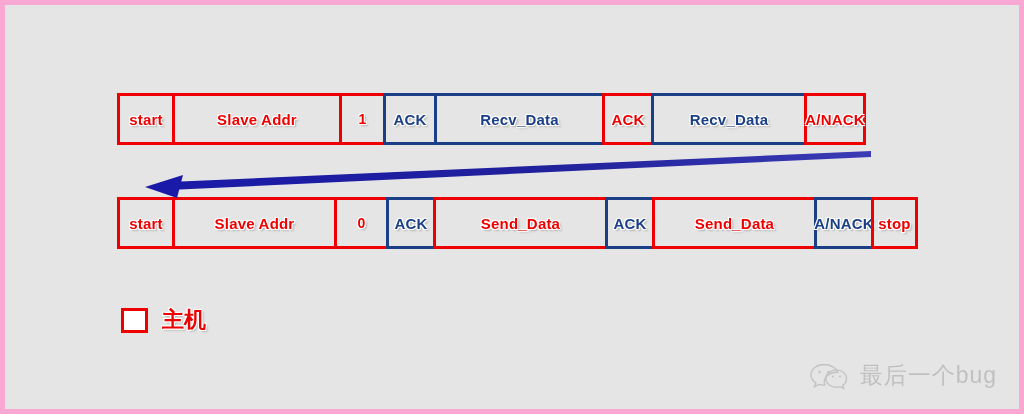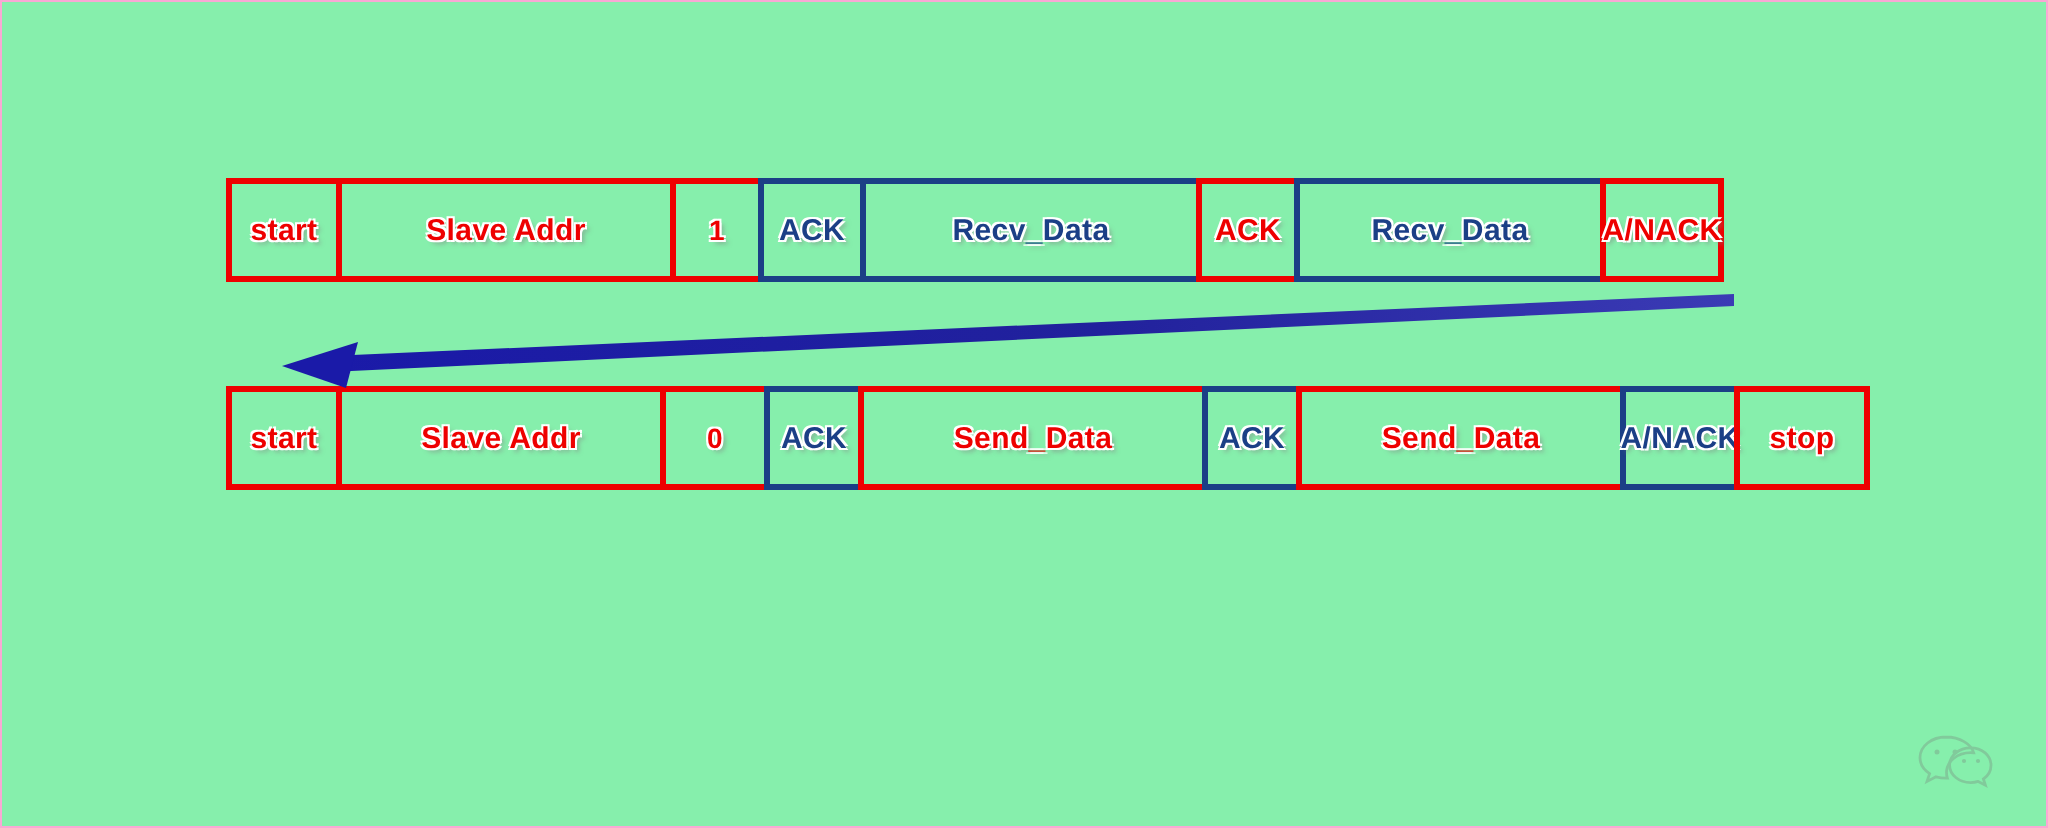--- a/index.html
+++ b/index.html
@@ -7,22 +7,22 @@
     padding: 0;
     background: #ffffff;
   }
   body {
     font-family: "Liberation Sans", sans-serif;
   }
   #page {
     position: relative;
     width: 1024px;
     height: 414px;
-    background: #86efac;
-    border: 1px solid #f9a8d4;
+    background: #e5e5e5;
+    border: 5px solid #f9a8d4;
     box-sizing: border-box;
     overflow: hidden;
   }
 
   
   .frame-row {
     position: absolute;
     display: flex;
     height: 52px;
     box-sizing: border-box;
@@ -175,44 +175,49 @@
       </div>
       <div class="cell slave" style="width: 50px;">
         <span class="label">ACK</span>
       </div>
       <div class="cell master" style="width: 165px;">
         <span class="label">Send_Data</span>
       </div>
       <div class="cell slave" style="width: 60px;">
         <span class="label">A/NACK</span>
       </div>
-      <div class="cell master" style="width: 68px;">
+      <div class="cell master" style="width: 47px;">
         <span class="label">stop</span>
       </div>
     </div>
 
   <svg id="flow-arrow" viewBox="0 0 1024 414" xmlns="http://www.w3.org/2000/svg">
     <defs>
       <linearGradient id="arrowGrad" x1="0" y1="0" x2="1" y2="0">
         <stop offset="0%" stop-color="#1a1aa8"></stop>
         <stop offset="55%" stop-color="#21219c"></stop>
         <stop offset="100%" stop-color="#3b3bb5"></stop>
       </linearGradient>
     </defs>
     <polygon id="arrow-shaft" fill="url(#arrowGrad)" points="866,146 866,152 164,185 164,177"></polygon>
     <polygon id="arrow-head" fill="#1a1aa8" points="140,182 178,170 172,193"></polygon>
   </svg>
 
   <div id="legend">
+    <div class="legend-row">
+      <span class="legend-swatch master"></span>
+      <span class="legend-label master">主机</span>
+    </div>
   </div>
 
   <div id="watermark">
     <svg width="44" height="30" viewBox="0 0 44 30">
       <path d="M16 3.5C8.8 3.5 3 8.1 3 13.8c0 3.2 1.9 6.1 4.8 8l-1.3 3.9 4.5-2.3c1.6.45 3.3.7 5 .7h.7c-.3-.9-.45-1.85-.45-2.8 0-5.5 5.4-10 12.1-10 .5 0 1 .03 1.5.08C28.6 7 22.9 3.5 16 3.5z" fill="none" stroke="#777" stroke-width="1.4"></path>
       <circle cx="11.5" cy="11" r="1.25" fill="#777"></circle>
       <circle cx="20.5" cy="11" r="1.25" fill="#777"></circle>
       <path d="M28.3 12.9c-5.8 0-10.5 3.9-10.5 8.7 0 4.8 4.7 8.7 10.5 8.7 1.3 0 2.6-.2 3.8-.6l3.6 1.9-1-3.1c2.3-1.6 3.8-4 3.8-6.9 0-4.8-4.4-8.7-10.2-8.7z" fill="none" stroke="#777" stroke-width="1.4" transform="translate(0,-4)"></path>
       <circle cx="25" cy="15.5" r="1.05" fill="#777"></circle>
       <circle cx="32" cy="15.5" r="1.05" fill="#777"></circle>
     </svg>
+    <span class="wm-text">最后一个bug</span>
   </div>
 
 </div>
 
 </body></html>

